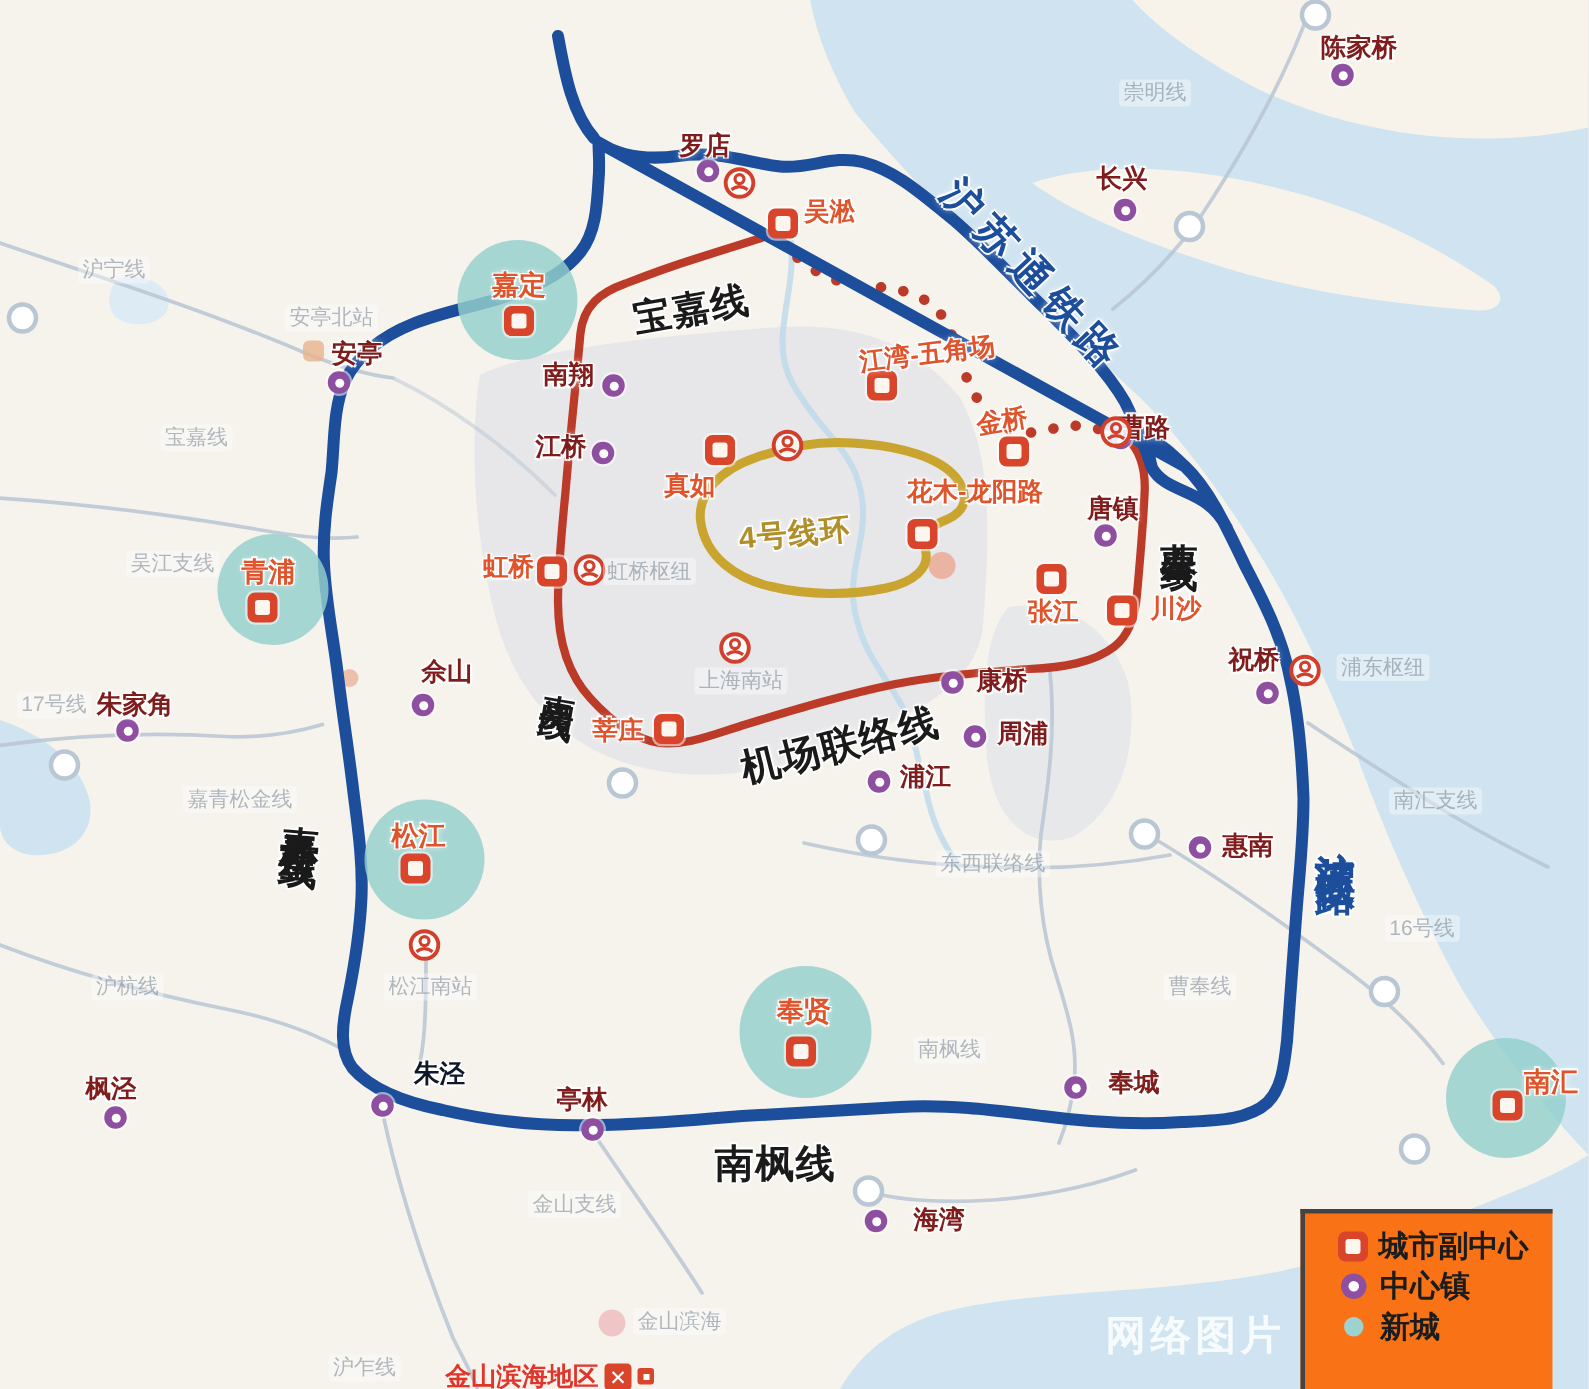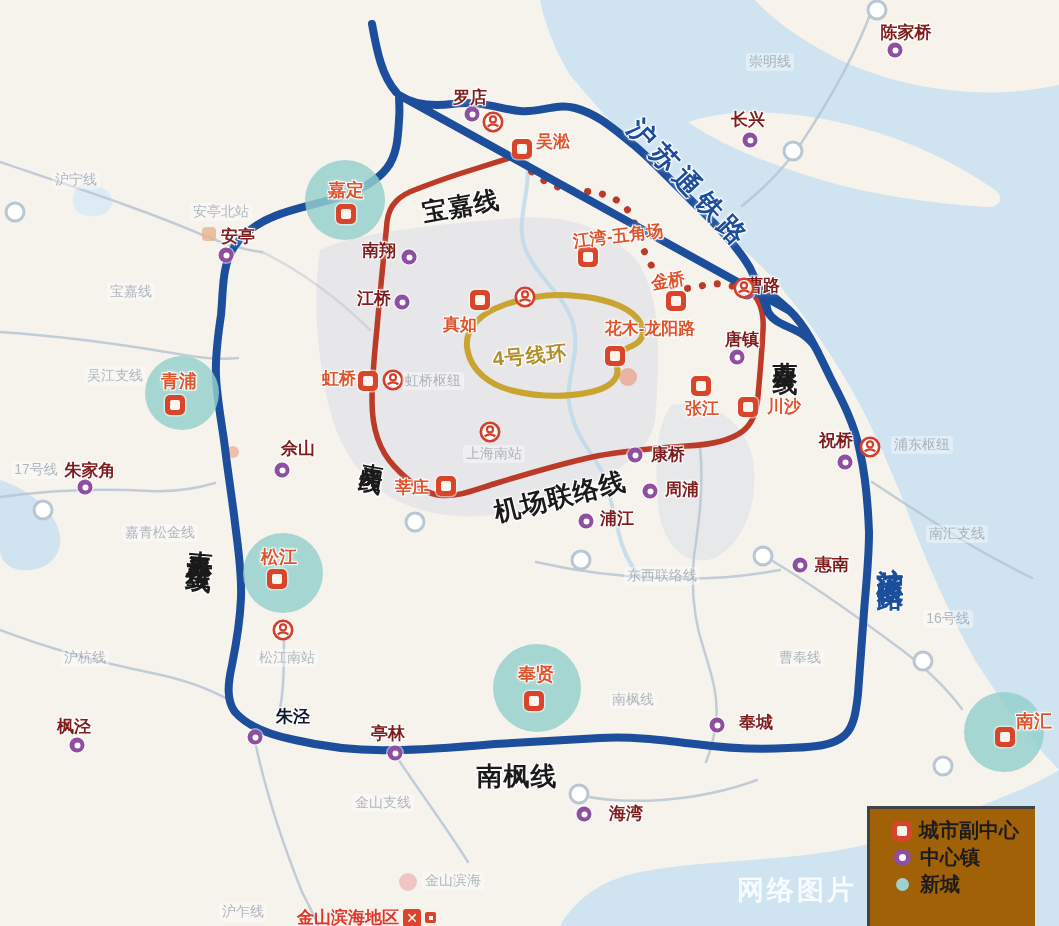--- a/index.html
+++ b/index.html
@@ -22,21 +22,21 @@
   .hub-icon{width:24px;height:24px;}
   .sc-label{color:#e0542c;font-weight:bold;font-size:17px;}
   .nc-label{color:#e0542c;font-weight:bold;font-size:18px;}
   .town-label{color:#7f1d1d;font-weight:bold;font-size:17px;}
   .line-label{font-weight:bold;color:#1a1a1a;}
   .line-label.vertical{writing-mode:vertical-rl;text-orientation:upright;letter-spacing:4px;}
   .faint-label{color:#98a2ac;font-size:14px;opacity:.75;background:rgba(255,255,255,.5);
                padding:0 3px;border-radius:3px;}
 
   .legend{position:absolute;left:867px;top:806px;width:168px;height:120px;box-sizing:border-box;
-          background:#a16207;border:3px solid #434343;border-right:none;border-bottom:none;
+          background:#f97316;border:3px solid #434343;border-right:none;border-bottom:none;
           padding:8px 0 0 22px;}
   .legend-row{display:flex;align-items:center;height:27px;gap:7px;}
   .legend-label{font-size:20px;font-weight:bold;color:#1c1c1c;}
   .lg-sc{width:20px;height:20px;background:#d8452b;border-radius:5px;position:relative;}
   .lg-sc::after{content:'';position:absolute;inset:5px;background:#fdf6ef;border-radius:2px;}
   .lg-nc{width:13px;height:13px;background:#9ed2cf;border-radius:50%;margin:0 4px;}
   .lg-town{width:17px;height:17px;background:#8e4fa0;border-radius:50%;position:relative;margin:0 2px;}
   .lg-town::after{content:'';position:absolute;inset:5px;background:#fff;border-radius:50%;}
 
   .watermark{position:absolute;left:737px;top:872px;font-size:27px;letter-spacing:3px;

